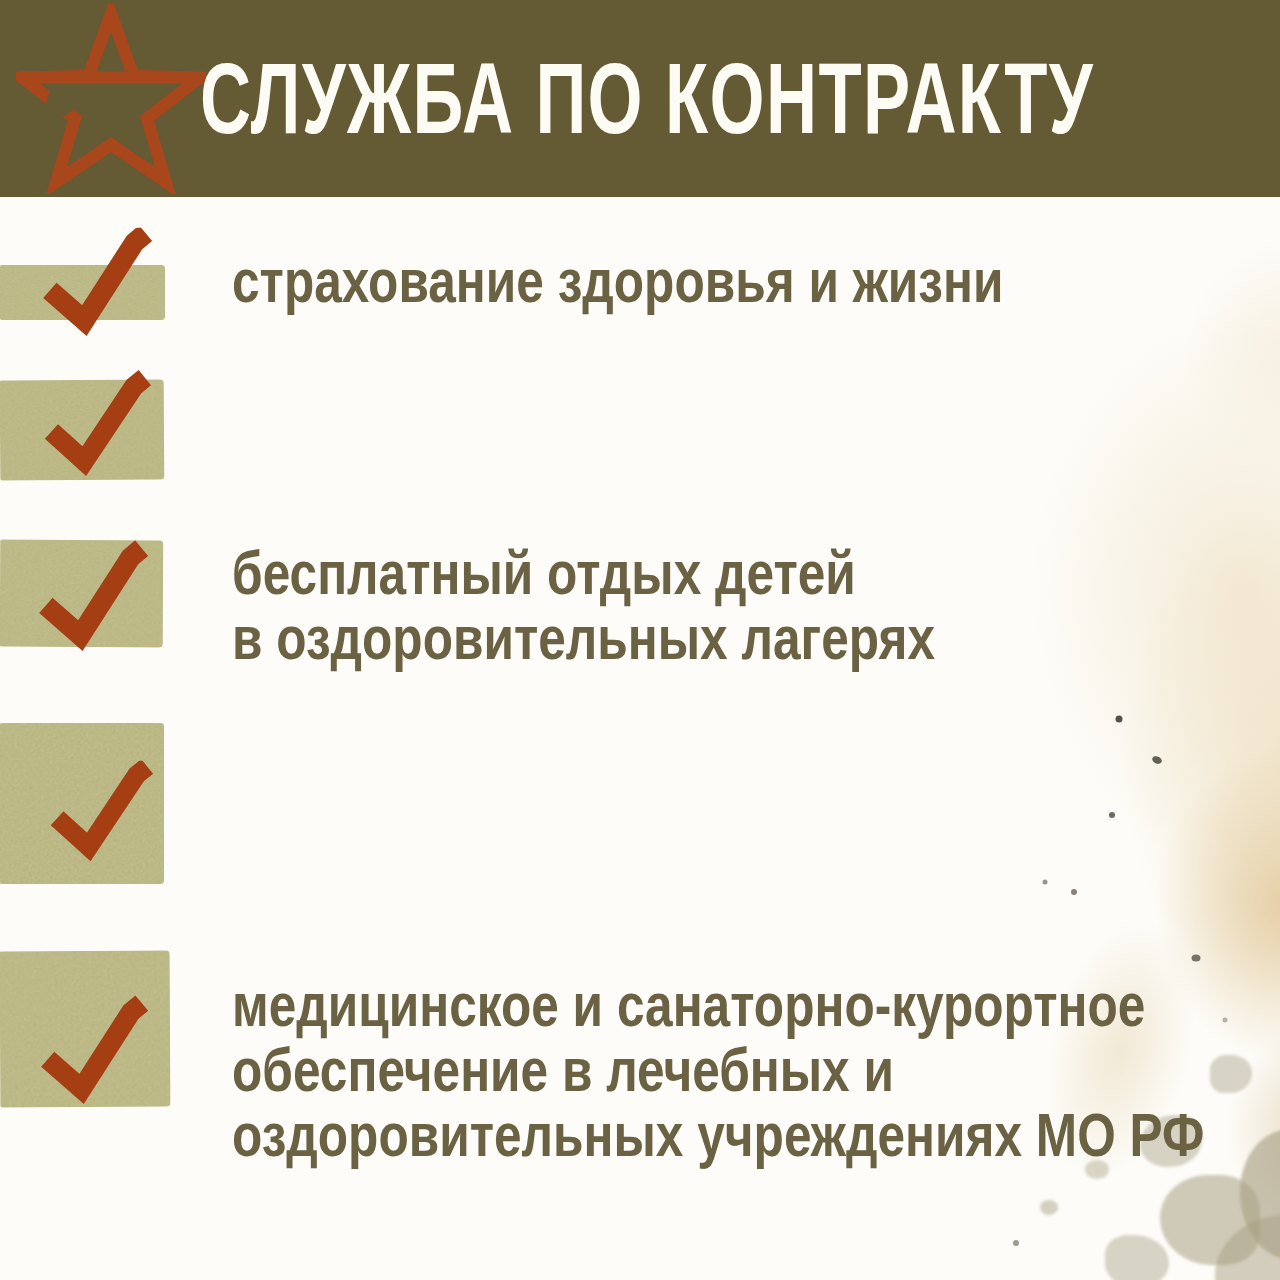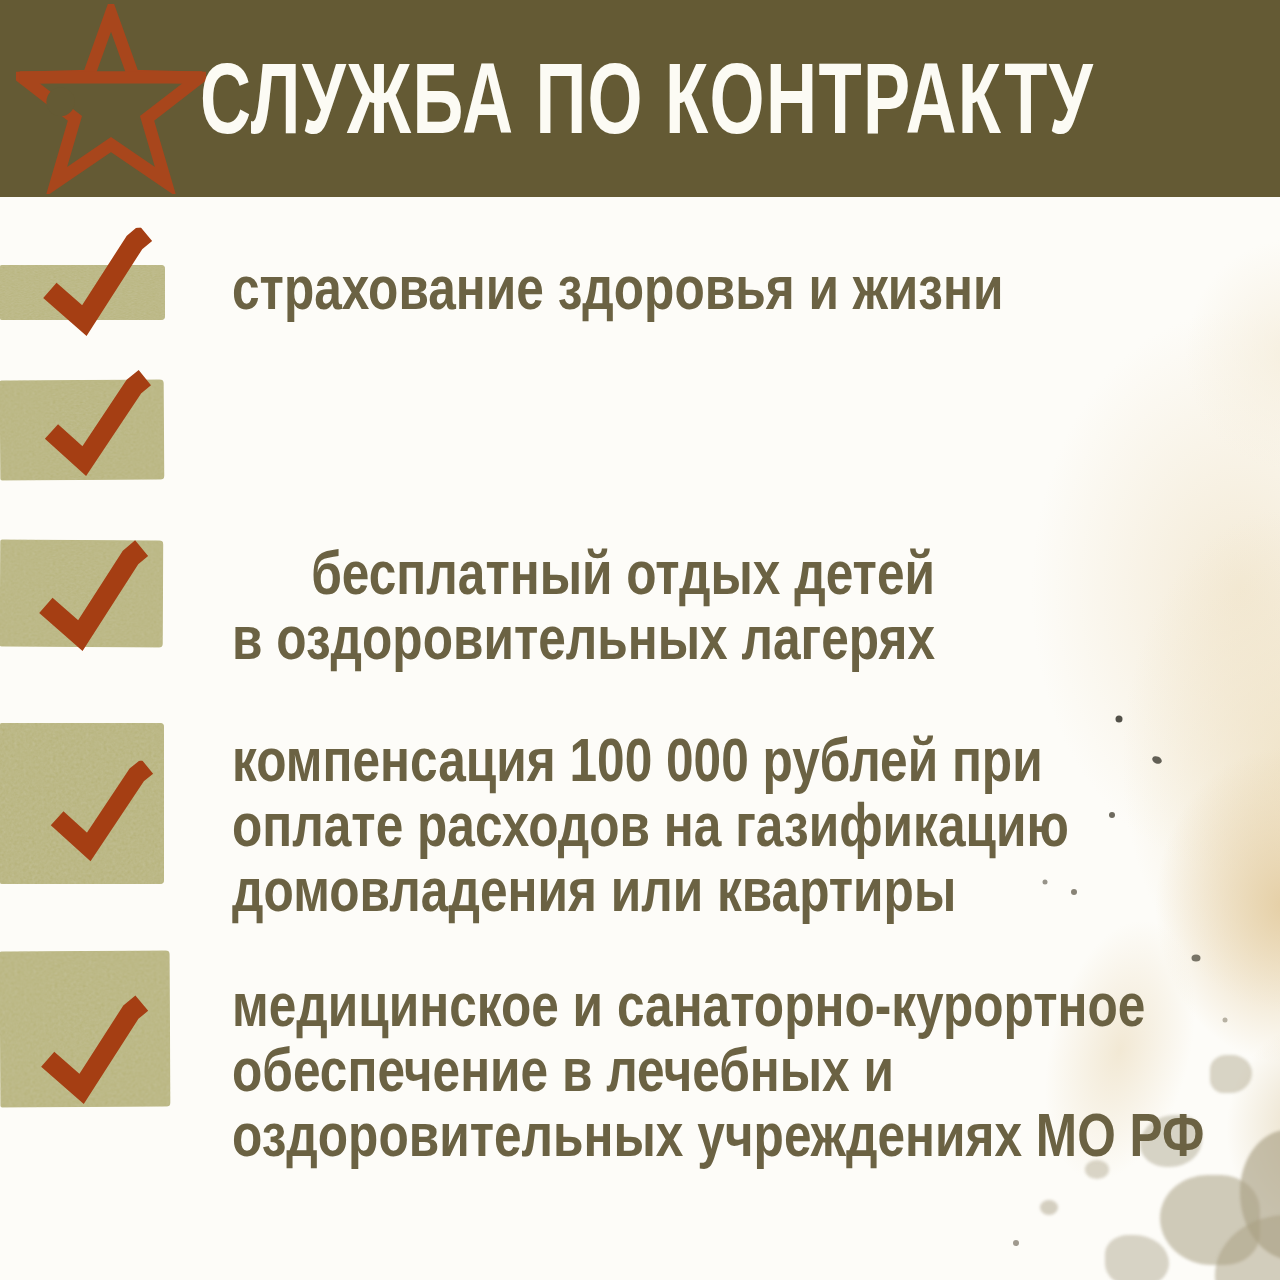--- a/index.html
+++ b/index.html
@@ -104,21 +104,21 @@
 
   <div class="strip" style="top:265px;height:55px;width:165px;">
     <svg viewBox="0 0 100 100" preserveAspectRatio="none">
         <rect width="100" height="100" fill="#b4b075"></rect>
         <rect width="100" height="100" filter="url(#grain)"></rect>
       </svg>
   </div>
   <svg class="check" style="left:40px;top:230px;transform:rotate(-3deg)" width="116" height="110" viewBox="0 0 120 110">
     <path d="M10,58 L44,91 L100,13 L112,4" fill="none" stroke="#a53e13" stroke-width="21" stroke-linejoin="miter"></path>
   </svg>
-  <div class="txt" style="top:255px;">
+  <div class="txt" style="top:248px;">
     <div class="ln">страхование здоровья и жизни</div>
   </div>
 
   <div class="strip" style="top:380px;height:100px;width:164px;transform:rotate(-0.4deg)">
     <svg viewBox="0 0 100 100" preserveAspectRatio="none">
         <rect width="100" height="100" fill="#b2ae71"></rect>
         <rect width="100" height="100" filter="url(#grain)"></rect>
       </svg>
   </div>
   <svg class="check" style="left:42px;top:364px;transform:rotate(-2deg)" width="112" height="126" viewBox="0 0 120 110">
@@ -127,39 +127,34 @@
 
   <div class="strip" style="top:540px;height:107px;width:163px;transform:rotate(0.3deg)">
     <svg viewBox="0 0 100 100" preserveAspectRatio="none">
         <rect width="100" height="100" fill="#b3af73"></rect>
         <rect width="100" height="100" filter="url(#grain)"></rect>
       </svg>
   </div>
   <svg class="check" style="left:36px;top:536px;transform:rotate(-3deg)" width="116" height="128" viewBox="0 0 120 110">
     <path d="M10,58 L44,91 L100,13 L112,4" fill="none" stroke="#a53e13" stroke-width="21" stroke-linejoin="miter"></path>
   </svg>
-  <div class="txt" style="top:540px;text-align:right;">
+  <div class="txt" style="top:540px;">
     <div class="ln">бесплатный отдых детей</div>
     <div class="ln">в оздоровительных лагерях</div>
   </div>
 
   <div class="strip" style="top:723px;height:161px;width:164px;">
     <svg viewBox="0 0 100 100" preserveAspectRatio="none">
         <rect width="100" height="100" fill="#b1ad70"></rect>
         <rect width="100" height="100" filter="url(#grain)"></rect>
       </svg>
   </div>
   <svg class="check" style="left:48px;top:762px;transform:rotate(-2deg)" width="108" height="104" viewBox="0 0 120 110">
     <path d="M10,58 L44,91 L100,13 L112,4" fill="none" stroke="#a53e13" stroke-width="21" stroke-linejoin="miter"></path>
   </svg>
-  <div class="txt" style="top:727px;">
-    <div class="ln">компенсация 100 000 рублей при</div>
-    <div class="ln">оплате расходов на газификацию</div>
-    <div class="ln">домовладения или квартиры</div>
-  </div>
 
   <div class="strip" style="top:951px;height:156px;width:170px;transform:rotate(-0.3deg)">
     <svg viewBox="0 0 100 100" preserveAspectRatio="none">
         <rect width="100" height="100" fill="#b3af72"></rect>
         <rect width="100" height="100" filter="url(#grain)"></rect>
       </svg>
   </div>
   <svg class="check" style="left:38px;top:992px;transform:rotate(-3deg)" width="114" height="124" viewBox="0 0 120 110">
     <path d="M10,58 L44,91 L100,13 L112,4" fill="none" stroke="#a53e13" stroke-width="21" stroke-linejoin="miter"></path>
   </svg>

